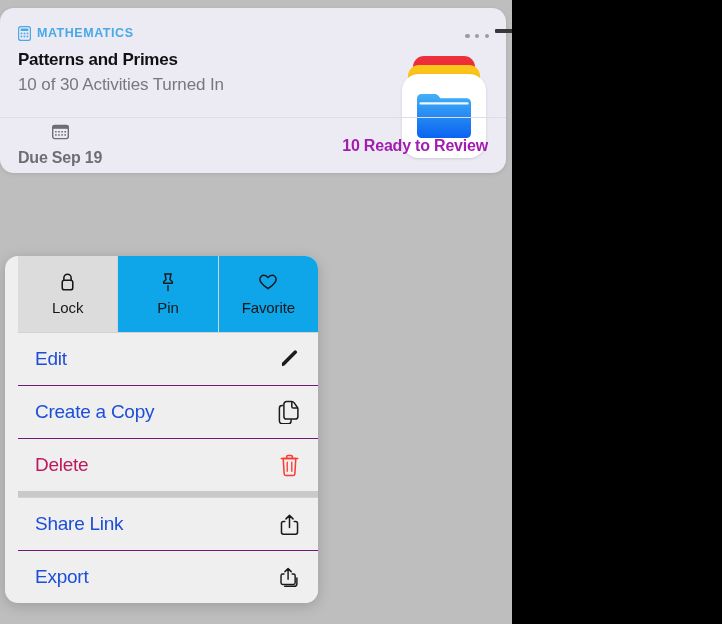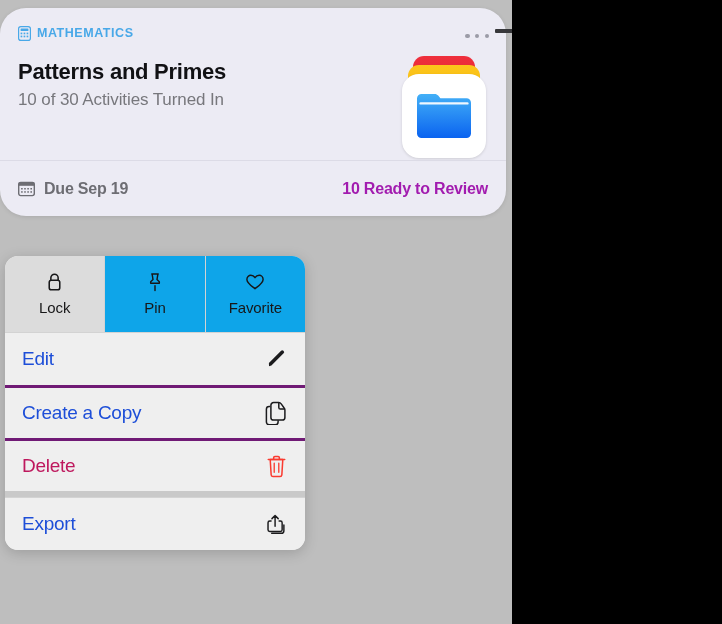--- a/index.html
+++ b/index.html
@@ -28,23 +28,23 @@
     left: 512px; top: 0;
     width: 210px; height: 624px;
     background: #000000;
   }
 
   
   .card {
     position: absolute;
     left: 0px; top: 8px;
     width: 506px;
-    height: 208px;
+    height: 165px;
     background: #ecebf4;
-    border-radius: 26px;
+    border-radius: 14px;
     overflow: hidden;
     box-shadow: 0 1px 4px rgba(0,0,0,0.10);
   }
   .card-body {
     position: relative;
     height: 176px;
     padding: 16px 18px 0 18px;
     box-sizing: border-box;
   }
   .subject-row {
@@ -57,22 +57,22 @@
     width: 13px; height: 15px;
     display: block;
   }
   .subject-label {
     color: #48a8e8;
     font-size: 12.5px;
     font-weight: bold;
     letter-spacing: 0.55px;
   }
   .card-title {
-    margin-top: 17px;
-    font-size: 22px;
+    margin-top: 8px;
+    font-size: 17px;
     font-weight: bold;
     color: #111114;
     letter-spacing: -0.25px;
   }
   .card-sub {
     margin-top: 5px;
     font-size: 17px;
     color: #77777c;
     letter-spacing: -0.1px;
   }
@@ -137,20 +137,21 @@
     border-top: 1px solid #dcdbe6;
     box-sizing: border-box;
     display: flex;
     align-items: center;
     padding: 0 18px;
   }
   .due {
     display: flex;
     align-items: center;
     gap: 9px;
+    flex-direction: column;
   }
   .cal-icon { width: 17px; height: 16px; display:block; }
   .due-text {
     font-size: 16px;
     font-weight: bold;
     color: #6d6d73;
     letter-spacing: -0.2px;
   }
   .review-link {
     margin-left: auto;
@@ -171,20 +172,21 @@
 
   
   .menu {
     position: absolute;
     left: 5px; top: 256px;
     width: 300px;
     background: #efefef;
     border-radius: 13px;
     overflow: hidden;
     box-shadow: 0 3px 14px rgba(0,0,0,0.18);
+    padding-left: 13px;
   }
   .menu-actions {
     display: flex;
     height: 76px;
   }
   .action {
     flex: 1;
     display: flex;
     flex-direction: column;
     align-items: center;
@@ -209,21 +211,21 @@
 
   .menu-group { background: #efefef; }
   .menu-group + .menu-group {
     border-top: 6px solid #c9c9c9;
   }
   .menu-item {
     height: 53px;
     display: flex;
     align-items: center;
     padding: 0 17px;
-    border-top: 3px solid #701a75;
+    border-top: 1px solid #701a75;
     box-sizing: border-box;
   }
   .menu-group > .menu-item:first-child { border-top: 1px solid #d3d3d3; }
   .menu-item .txt {
     font-size: 19px;
     color: #1d4ed8;
     letter-spacing: -0.25px;
   }
   .menu-item.danger .txt { color: #be185d; }
   .menu-item .ic {
@@ -370,20 +372,29 @@
           <path d="M8 4.4V2.9c0-.7.6-1.3 1.3-1.3h3.4c.7 0 1.3.6 1.3 1.3v1.5" fill="none" stroke="#fa3b30" stroke-width="1.6"></path>
           <path d="M4.4 4.6h13.2l-1 16.1c-.1 1-.9 1.7-1.8 1.7H7.2c-1 0-1.8-.7-1.8-1.7z" fill="none" stroke="#fa3b30" stroke-width="1.6" stroke-linejoin="round"></path>
           <path d="M8.6 8.6v9.4M13.4 8.6v9.4" stroke="#fa3b30" stroke-width="1.4" stroke-linecap="round"></path>
         </svg>
       </span>
     </div>
   </div>
 
   <div class="menu-group">
     <div class="menu-item">
+      <span class="txt">Share Link</span>
+      <span class="ic">
+        <svg viewBox="0 0 22 24" width="21" height="23">
+          <path d="M11 15.2V2.4M11 2.4L7.3 6.1M11 2.4l3.7 3.7" fill="none" stroke="#1b1b1d" stroke-width="1.6" stroke-linecap="round" stroke-linejoin="round"></path>
+          <path d="M6.1 8.8H4.6c-1.1 0-2 .9-2 2v9.4c0 1.1.9 2 2 2h12.8c1.1 0 2-.9 2-2v-9.4c0-1.1-.9-2-2-2h-1.5" fill="none" stroke="#1b1b1d" stroke-width="1.6" stroke-linecap="round"></path>
+        </svg>
+      </span>
+    </div>
+    <div class="menu-item">
       <span class="txt">Export</span>
       <span class="ic">
         <svg viewBox="0 0 24 24" width="22" height="23">
           <path d="M11 13.8V2.2M11 2.2L7.6 5.6M11 2.2l3.4 3.4" fill="none" stroke="#1b1b1d" stroke-width="1.6" stroke-linecap="round" stroke-linejoin="round"></path>
           <path d="M6.6 8.2H5.2c-1 0-1.9.8-1.9 1.9v7.6c0 1 .8 1.9 1.9 1.9h11.6c1 0 1.9-.8 1.9-1.9v-7.6c0-1-.8-1.9-1.9-1.9h-1.4" fill="none" stroke="#1b1b1d" stroke-width="1.6" stroke-linecap="round"></path>
           <path d="M7.3 21.6h10.4c1.6 0 2.9-1.3 2.9-2.9v-6.2" fill="none" stroke="#1b1b1d" stroke-width="1.6" stroke-linecap="round"></path>
         </svg>
       </span>
     </div>
   </div>

